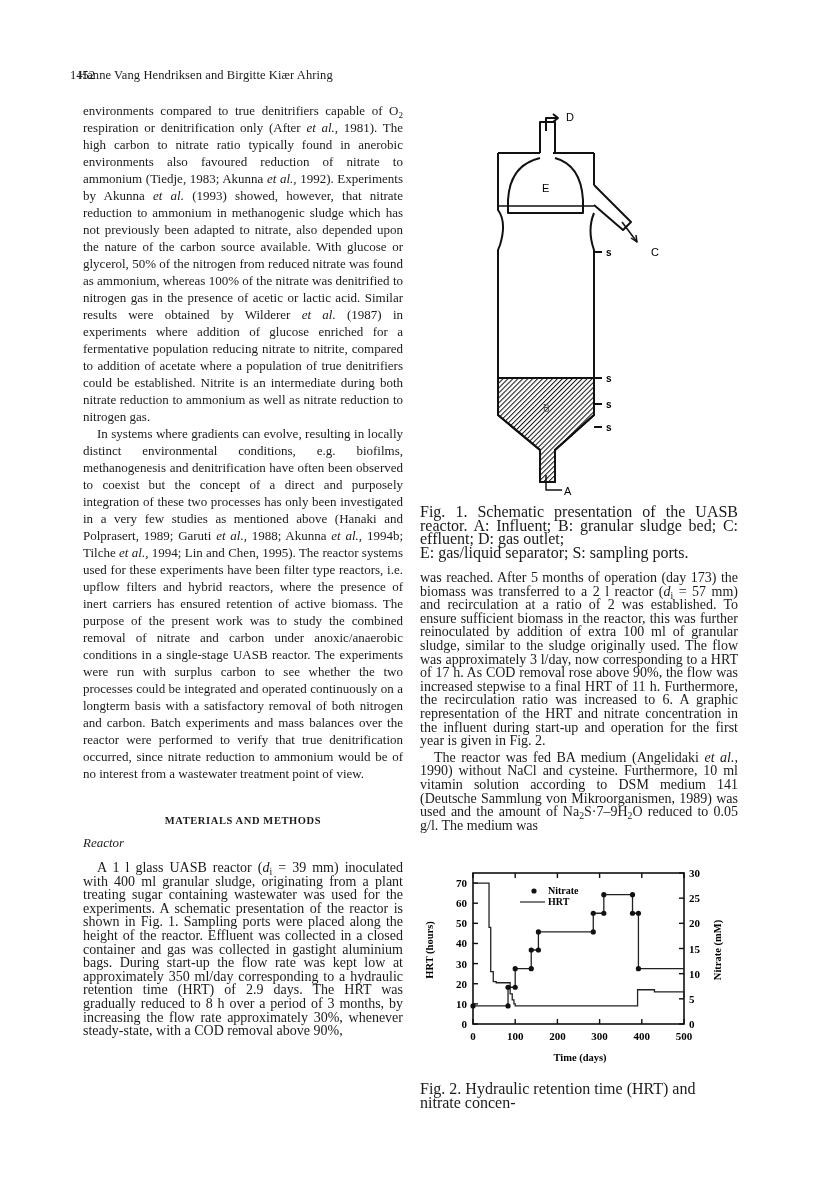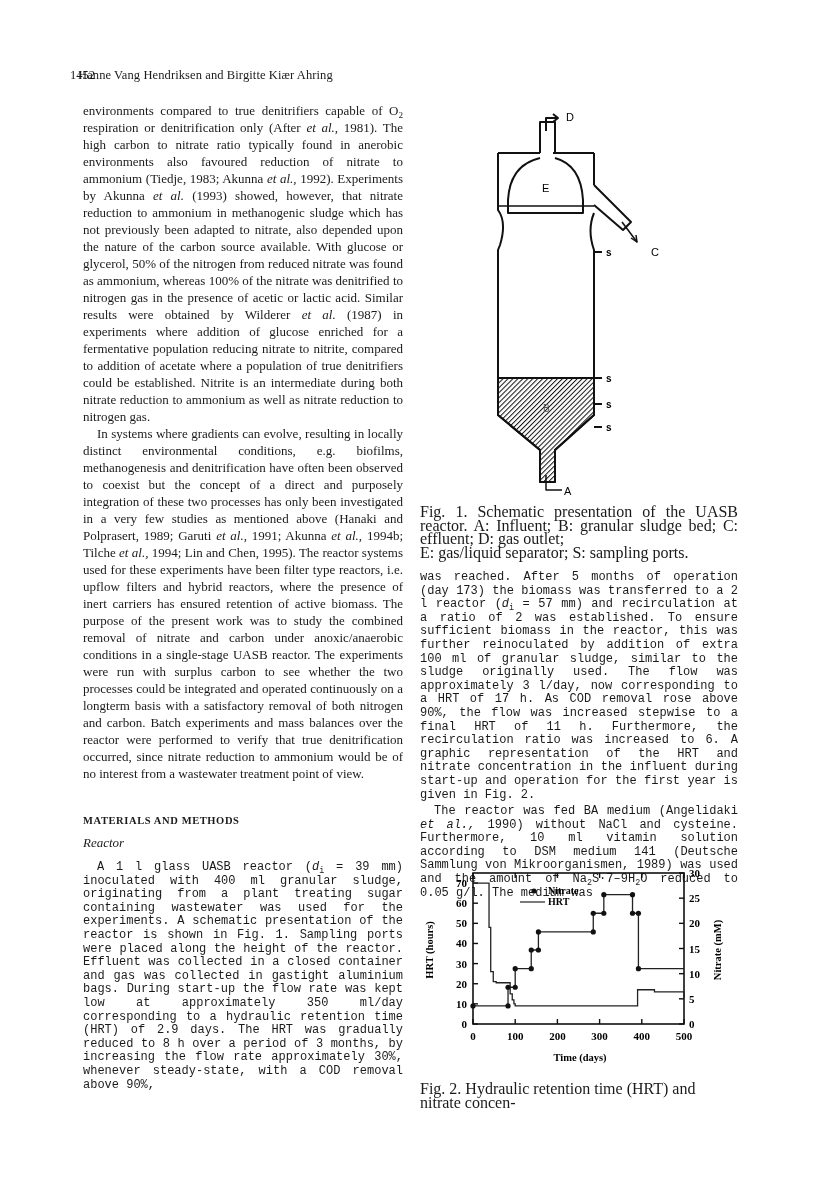--- a/index.html
+++ b/index.html
@@ -5,22 +5,22 @@
   html, body { margin:0; padding:0; background:#fff; }
   body { width:818px; height:1199px; position:relative; overflow:hidden;
          font-family:"Liberation Serif", "DejaVu Serif", serif; color:#1a1a1a; }
   .header { position:absolute; top:68px; left:70px; width:690px; font-size:12.5px; }
   .page-num { position:absolute; left:0; top:0; }
   .running-head { position:absolute; left:8px; width:690px; text-align:left; top:0; letter-spacing:0.1px; }
   .col { position:absolute; font-size:13px; line-height:17px; text-align:justify; hyphens:none; }
   .col p { margin:0; }
   .left-col { left:83px; top:102px; width:320px; }
   .ind { text-indent:14px; }
-  .small { font-size:12px; line-height:13.6px;font-family:Liberation Mono, monospace; }
-  .sec-head { font-size:10.5px; letter-spacing:0.6px; font-weight:bold; margin:0; }
+  .small { font-size:14px; line-height:13.6px; }
+  .sec-head { text-align:center; font-size:10.5px; letter-spacing:0.6px; font-weight:bold; margin:0; }
   .subhead { font-style:italic; }
   .right-col { left:420px; width:318px; }
   .caption { position:absolute; font-size:16px; line-height:13.5px; text-align:justify; }
   .caption .c-center { text-align:left; display:block; }
   svg text { font-family:"Liberation Sans", "DejaVu Sans", sans-serif; }
   .chart-text { font-family:"Liberation Serif", "DejaVu Serif", serif; font-weight:bold; }
   sub { font-size:70%; vertical-align:-3px; line-height:0; }
 </style>
 </head>
 <body>
@@ -35,21 +35,21 @@
     <span>environments compared to true denitrifiers capable of</span>
     <span>O</span><sub>2</sub>
     <span>respiration or denitrification only (After </span><i>et al.,</i>
     <span>1981). The high carbon to nitrate ratio typically found in anerobic environments also favoured reduction of nitrate to ammonium (Tiedje, 1983; Akunna </span><i>et al.,</i>
     <span>1992). Experiments by Akunna </span><i>et al.</i>
     <span>(1993) showed, however, that nitrate reduction to ammonium in methanogenic sludge which has not previously been adapted to nitrate, also depended upon the nature of the carbon source available. With glucose or glycerol, 50% of the nitrogen from reduced nitrate was found as ammonium, whereas 100% of the nitrate was denitrified to nitrogen gas in the presence of acetic or lactic acid. Similar results were obtained by Wilderer </span><i>et al.</i>
     <span>(1987) in experiments where addition of glucose enriched for a fermentative population reducing nitrate to nitrite, compared to addition of acetate where a population of true denitrifiers could be established. Nitrite is an intermediate during both nitrate reduction to ammonium as well as nitrate reduction to nitrogen gas.</span>
   </p>
   <p class="ind">
     <span>In systems where gradients can evolve, resulting in locally distinct environmental conditions, e.g. biofilms, methanogenesis and denitrification have often been observed to coexist but the concept of a direct and purposely integration of these two processes has only been investigated in a very few studies as mentioned above (Hanaki and Polprasert, 1989; Garuti </span><i>et al.,</i>
-    <span>1991; Akunna </span><i>et al.,</i>
+    <span>1988; Akunna </span><i>et al.,</i>
     <span>1994b; Tilche </span><i>et al.,</i>
     <span>1994; Lin and Chen, 1995). The reactor systems used for these experiments have been filter type reactors, i.e. upflow filters and hybrid reactors, where the presence of inert carriers has ensured retention of active biomass. The purpose of the present work was to study the combined removal of nitrate and carbon under anoxic/anaerobic conditions in a single-stage UASB reactor. The experiments were run with surplus carbon to see whether the two processes could be integrated and operated continuously on a longterm basis with a satisfactory removal of both nitrogen and carbon. Batch experiments and mass balances over the reactor were performed to verify that true denitrification occurred, since nitrate reduction to ammonium would be of no interest from a wastewater treatment point of view.</span>
   </p>
   <p class="sec-head" style="margin-top:30px;">MATERIALS AND METHODS</p>
   <p class="subhead" style="margin-top:5px;">Reactor</p>
   <p class="ind small" style="margin-top:10px;">
     <span>A 1 l glass UASB reactor (</span><i>d</i><sub>i</sub><span> = 39 mm) inoculated with 400 ml granular sludge, originating from a plant treating sugar containing wastewater was used for the experiments. A schematic presentation of the reactor is shown in Fig. 1. Sampling ports were placed along the height of the reactor. Effluent was collected in a closed container and gas was collected in gastight aluminium bags. During start-up the flow rate was kept low at approximately 350 ml/day corresponding to a hydraulic retention time (HRT) of 2.9 days. The HRT was gradually reduced to 8 h over a period of 3 months, by increasing the flow rate approximately 30%, whenever steady-state, with a COD removal above 90%,</span>
   </p>
 </div>
 

